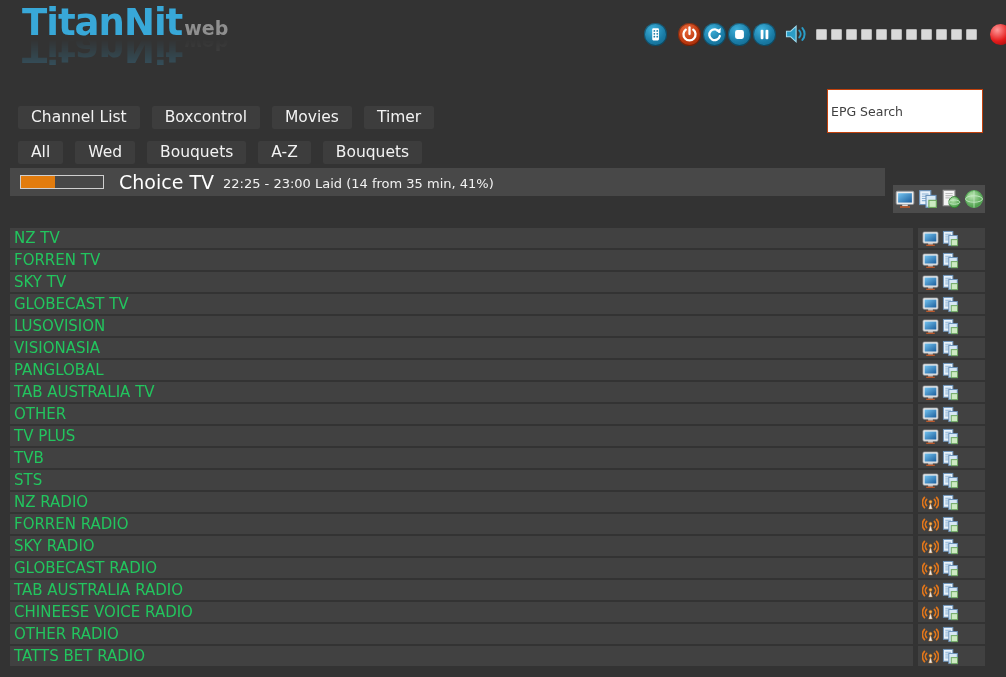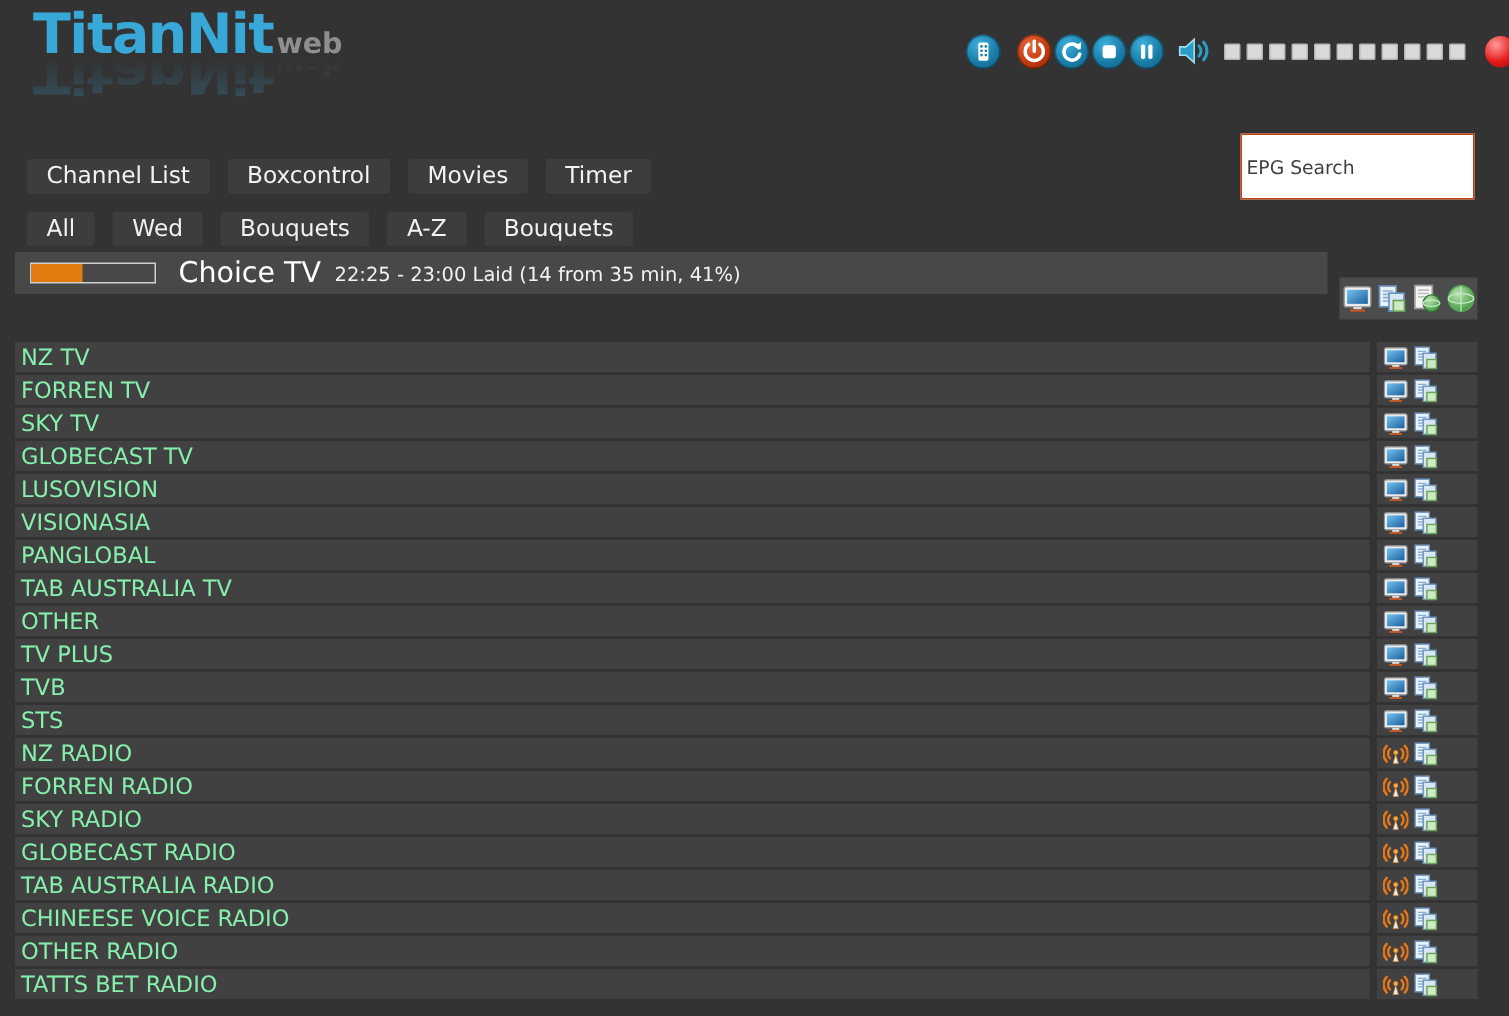--- a/index.html
+++ b/index.html
@@ -63,21 +63,21 @@
   .np-channel{margin-left:15px;font-size:19px;color:#ffffff;white-space:nowrap;}
   .np-epg{margin-left:9px;font-size:13px;color:#f2f2f2;white-space:nowrap;padding-top:2px;}
   .status-icons{position:absolute;left:893px;top:185px;width:92px;height:28px;
                 background:#4c4c4c;display:flex;align-items:center;justify-content:center;gap:3px;}
   .sicon{width:20px;height:20px;cursor:pointer;flex:none;}
   .sicon svg{display:block;}
 
   
   .channel-list{position:absolute;left:0;top:228px;width:1006px;}
   .row{display:flex;height:20px;margin-bottom:2px;}
-  .row-name{margin-left:10px;width:899px;background:#414141;color:#86efac;
+  .row-name{margin-left:10px;width:899px;background:#414141;color:#22c55e;
             font-size:15px;line-height:20px;padding-left:4px;white-space:nowrap;
             overflow:hidden;cursor:pointer;}
   .row-icons{margin-left:5px;width:63px;background:#414141;display:flex;
              align-items:center;gap:3px;padding-left:4px;}
   .ricon{width:17px;height:17px;cursor:pointer;flex:none;}
   .ricon svg{display:block;}
   .hidden-defs{position:absolute;width:0;height:0;overflow:hidden;}
 </style>
 </head>
 <body>

